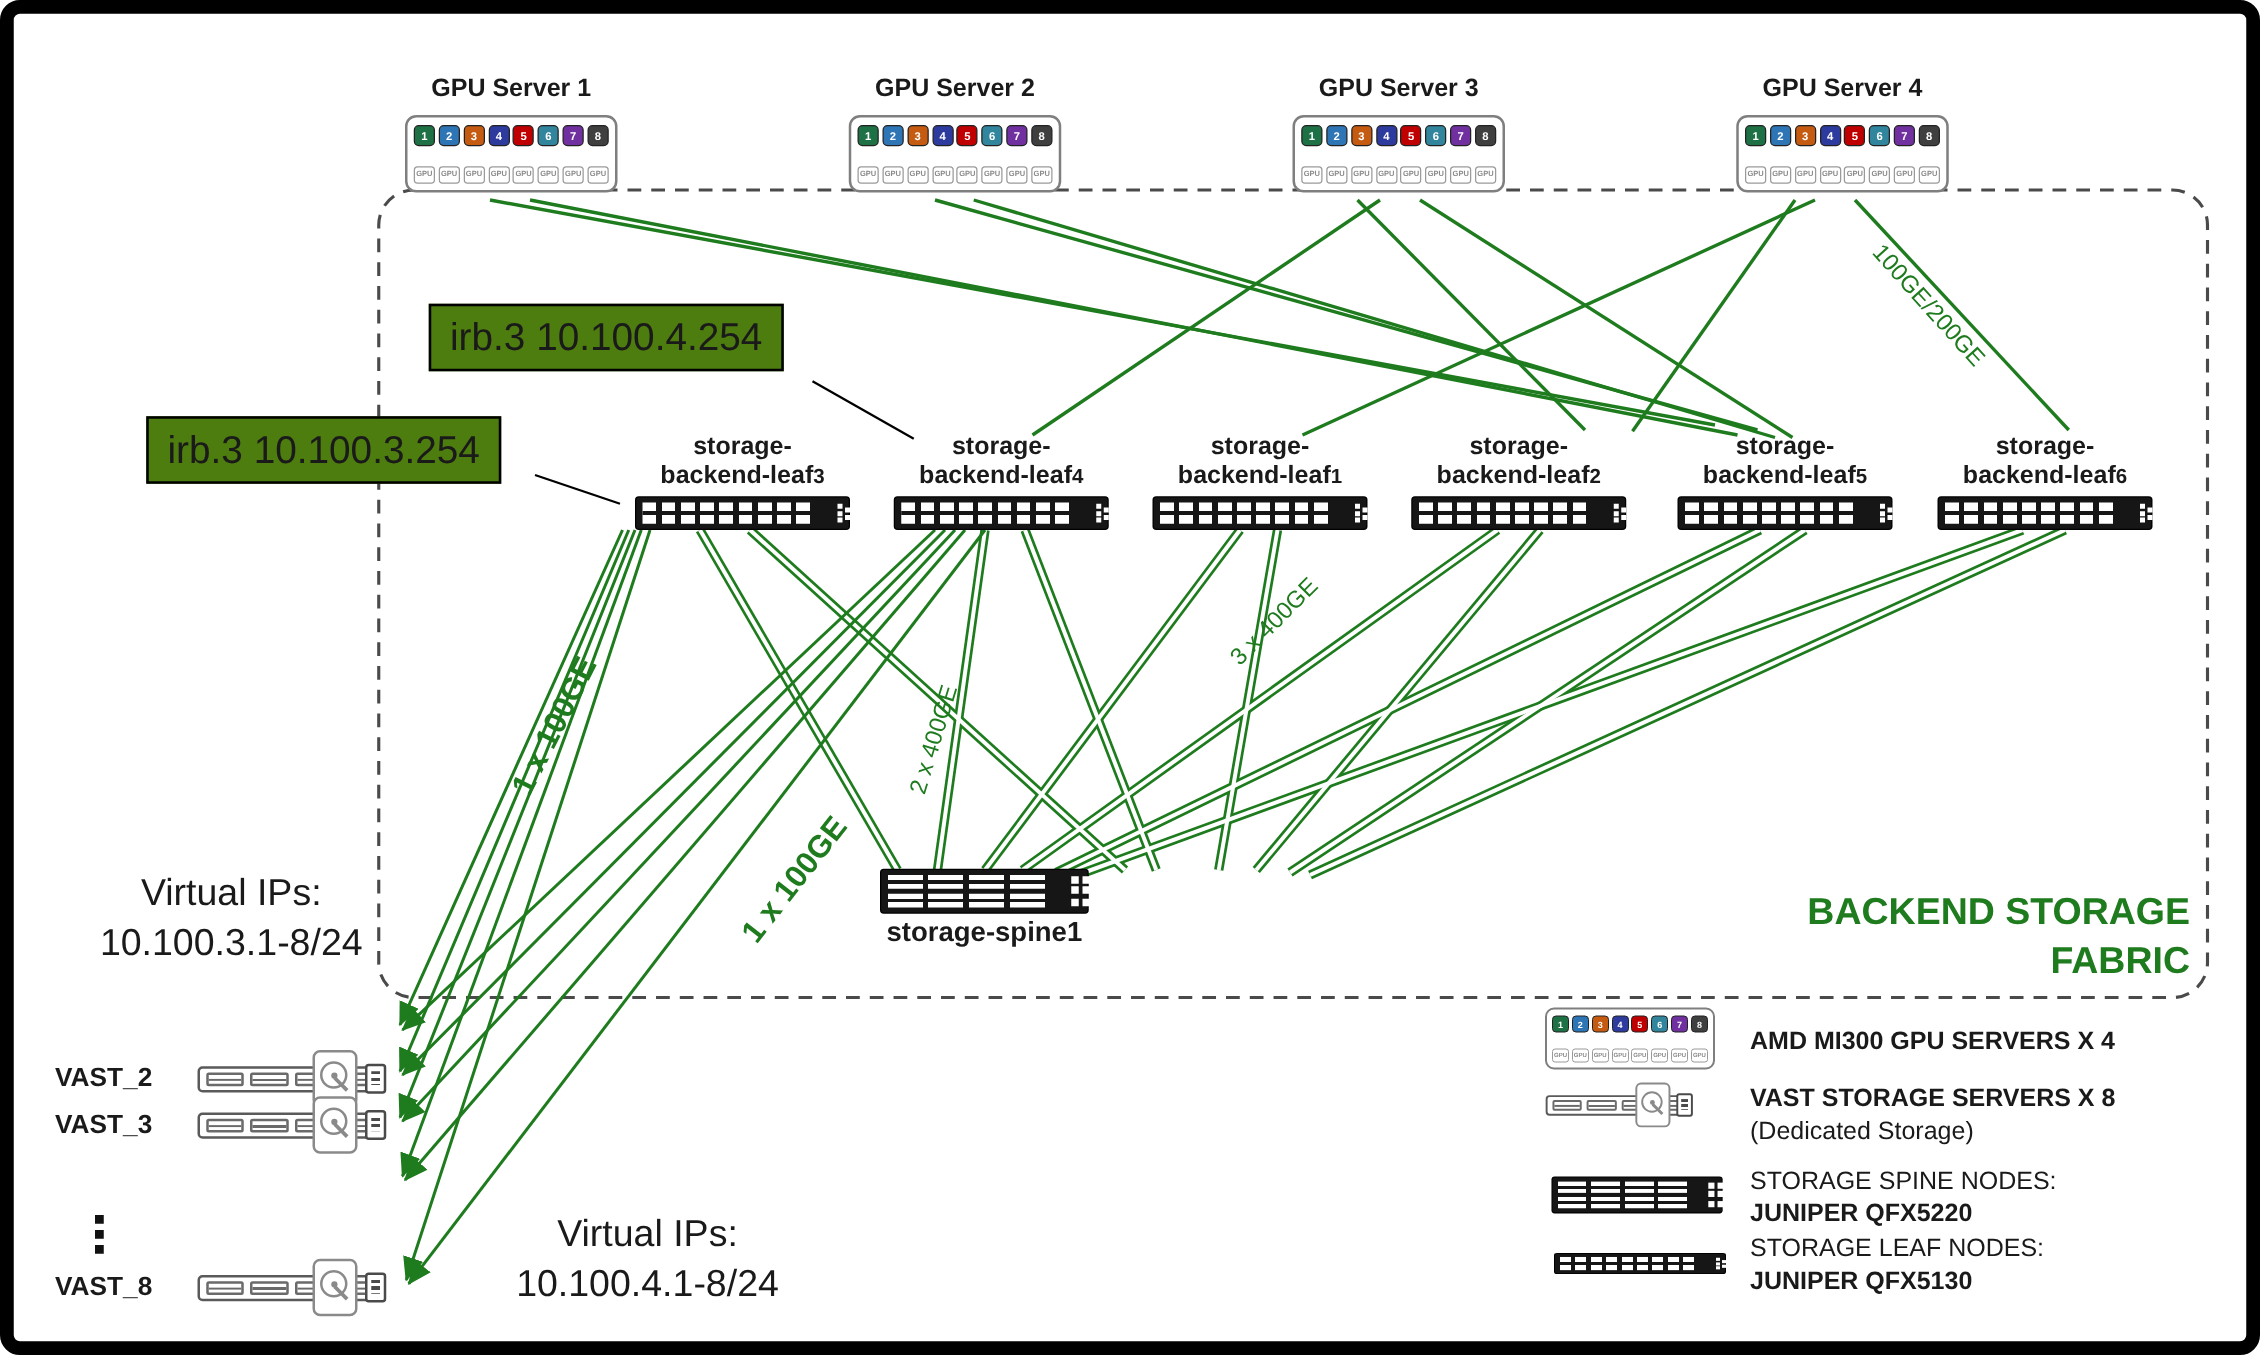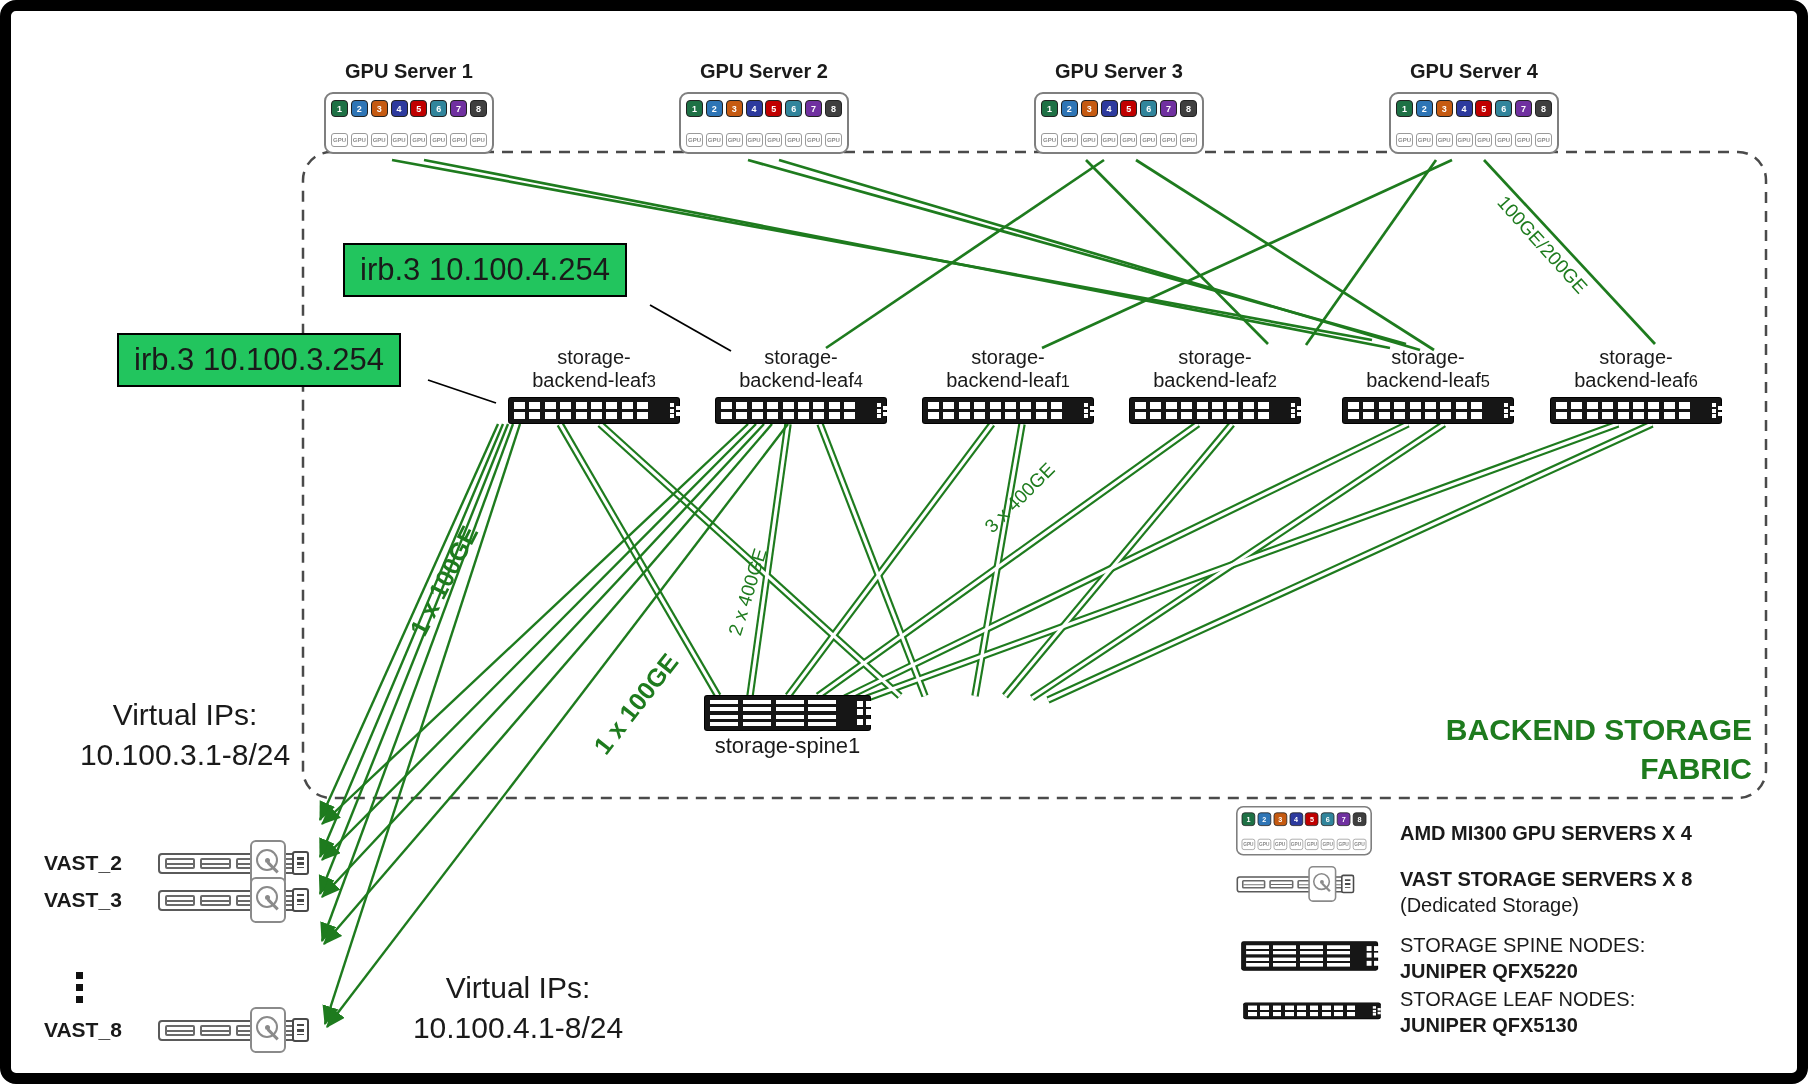--- a/index.html
+++ b/index.html
@@ -15,41 +15,41 @@
             border:2px solid #7f7f7f;border-radius:9px;box-sizing:border-box;
             padding:6px 5px 5px;display:flex;flex-direction:column;justify-content:space-between;}
   .gpu-row1,.gpu-row2{display:flex;justify-content:space-between;}
   .chip{width:17px;height:17px;border-radius:4px;border:1px solid #222;color:#fff;font-size:9px;
         font-weight:bold;display:flex;align-items:center;justify-content:center;box-sizing:border-box;}
   .gpu-mini{width:17px;height:14px;border:1px solid #9a9a9a;border-radius:3px;color:#8a8a8a;font-size:6px;
         font-weight:bold;display:flex;align-items:center;justify-content:center;box-sizing:border-box;}
 
   
   .leaf-group{position:absolute;top:346px;width:210px;text-align:center;z-index:5;}
-  .leaf-label{font-size:20px;font-weight:normal;line-height:23px;}
+  .leaf-label{font-size:20px;font-weight:bold;line-height:23px;}
   .leaf-label .ln{font-size:0.82em;}
   .switch-leaf{position:relative;width:170px;height:25px;margin:5px auto 0;background:#161616;
                border-radius:2px;box-shadow:0 0 0 1px #000;}
   .leaf-ports{position:absolute;left:5px;top:4px;bottom:4px;right:27px;
       background-image:linear-gradient(180deg,transparent 0 7px,#161616 7px 10px,transparent 10px),
                        repeating-linear-gradient(90deg,#fff 0 11px,transparent 11px 15.4px);}
   .leaf-dots{position:absolute;right:5px;top:5px;width:4px;height:4px;background:#fff;
       box-shadow:0 6px 0 #fff,0 11px 0 #fff,6px 3px 0 #fff,6px 9px 0 #fff;}
 
   
   .spine-group{position:absolute;top:696px;width:165px;text-align:center;z-index:5;}
   .switch-spine{position:relative;width:165px;height:34px;background:#161616;border-radius:2px;
                 box-shadow:0 0 0 1px #000;}
   .spine-row{position:absolute;left:5px;right:33px;height:11px;
       background-image:linear-gradient(180deg,transparent 0 4px,#161616 4px 7px,transparent 7px),
                        repeating-linear-gradient(90deg,#fff 0 28px,transparent 28px 32.8px);}
   .spine-row.r1{top:4px}.spine-row.r2{bottom:4px}
   .spine-dots{position:absolute;right:7px;top:5px;width:6px;height:6px;background:#fff;
       box-shadow:9px 0 0 #fff,0 8px 0 #fff,9px 8px 0 #fff,0 18px 0 #fff,9px 18px 0 #fff;}
-  .spine-label{font-size:22px;font-weight:normal;margin-top:3px;white-space:nowrap;}
+  .spine-label{font-size:22px;font-weight:bold;margin-top:3px;white-space:nowrap;}
 
   
   .vast-row{position:absolute;left:44px;width:300px;height:46px;z-index:5;}
   .vast-label{position:absolute;left:0;top:11px;font-size:21px;font-weight:bold;}
   .vast-icon{position:absolute;left:114px;top:0;width:200px;height:46px;}
   .vast-rack{position:absolute;left:0;top:13px;width:150px;height:21px;border:2.5px solid #5a5a5a;
              border-radius:4px;background:#fff;display:flex;gap:5px;padding:3px 5px;box-sizing:border-box;}
   .vast-slot{flex:1;border:2px solid #6a6a6a;border-radius:2px;
              background:linear-gradient(180deg,transparent 0 3px,#6a6a6a 3px 5px,transparent 5px);}
   .vast-disk{position:absolute;left:92px;top:0;width:36px;height:46px;border:2px solid #8a8a8a;
@@ -60,21 +60,21 @@
   .vast-disk .arm{position:absolute;left:16px;top:19px;width:14px;height:2.5px;background:#8a8a8a;
              transform:rotate(45deg);transform-origin:left center;}
   .vast-nic{position:absolute;left:134px;top:11px;width:17px;height:24px;border:2.5px solid #4a4a4a;
              border-radius:3px;background:#fff;box-sizing:border-box;}
   .vast-nic::before{content:"";position:absolute;left:3px;top:4px;width:7px;height:11px;
              background:repeating-linear-gradient(180deg,#4a4a4a 0 2.5px,transparent 2.5px 5.2px);}
   .vdots{position:absolute;left:76px;top:972px;width:7px;height:7px;background:#111;z-index:5;
          box-shadow:0 12px 0 #111,0 24px 0 #111;}
 
   
-  .callout{position:absolute;border:2.5px solid #000;background:#22c55e;font-size:31px;
+  .callout{position:absolute;border:2.5px solid #000;background:#4d7c0f;font-size:31px;
            padding:7px 15px;white-space:nowrap;z-index:6;}
   .bigtext{position:absolute;font-size:30px;text-align:center;line-height:40px;z-index:5;}
   .link-label{position:absolute;color:#1e7b1e;white-space:nowrap;z-index:4;transform-origin:center;}
   .link-label.big{font-size:25px;font-weight:bold;}
   .link-label.small{font-size:19px;}
   .fabric-title{position:absolute;left:1440px;top:710px;width:312px;text-align:right;color:#1e7b1e;
                 font-size:30px;font-weight:bold;line-height:39px;z-index:5;}
 
   
   .legend-text{position:absolute;left:1400px;z-index:5;line-height:26px;}

